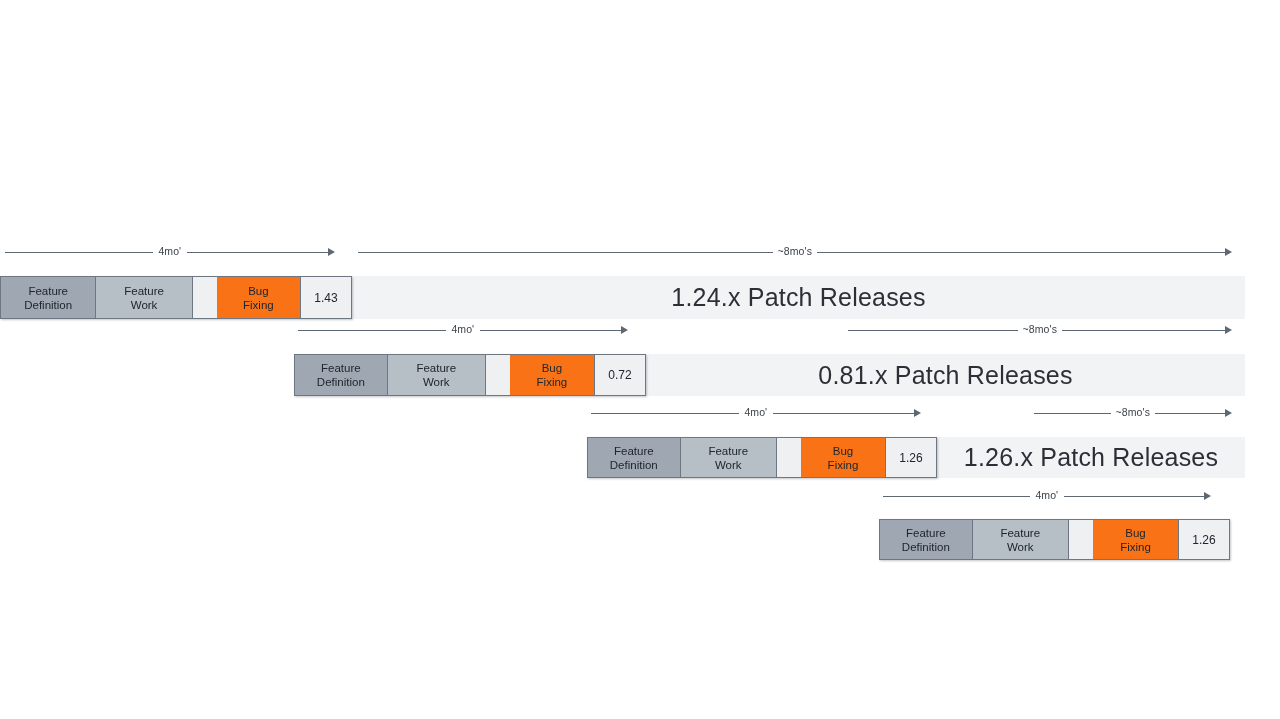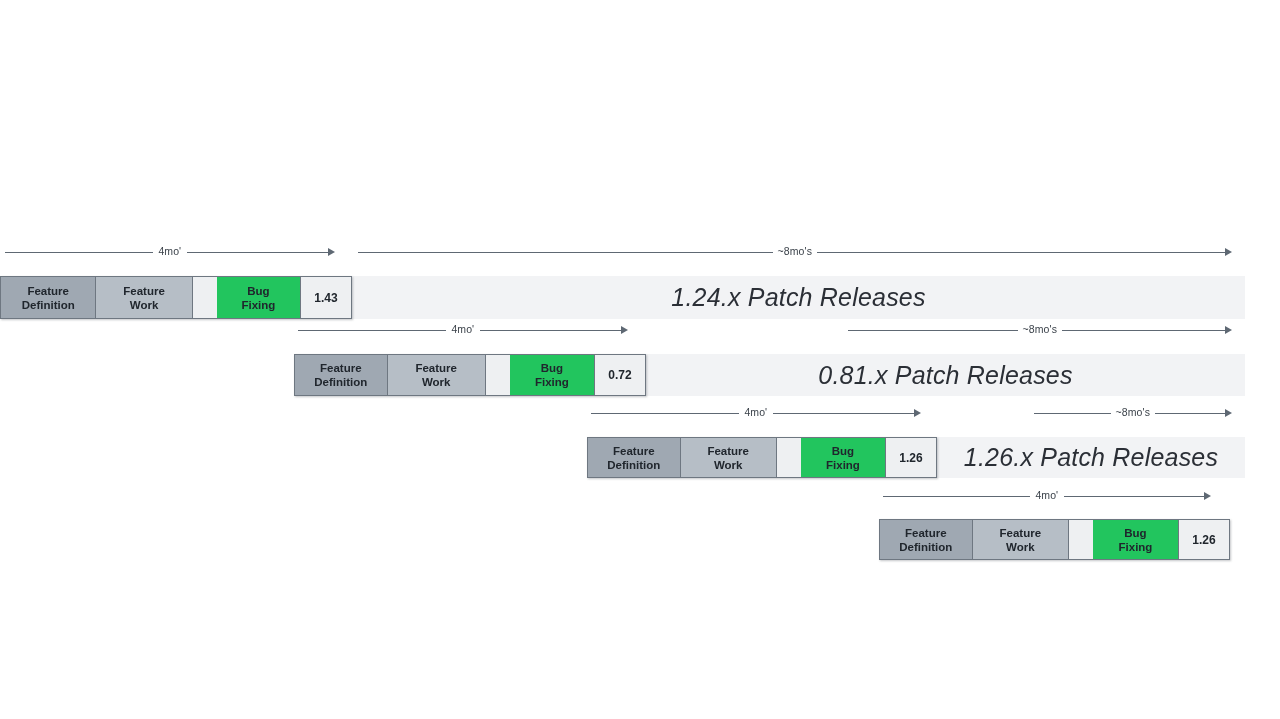--- a/index.html
+++ b/index.html
@@ -21,21 +21,20 @@
     width: 1280px;
     height: 719px;
   }
   
   .patch-bar {
     position: absolute;
     background: #f2f3f5;
     display: flex;
     align-items: center;
     justify-content: center;
-    font-style: italic;
   }
   .patch-bar-label {
     font-size: 25px;
     color: #2b2f36;
     letter-spacing: 0.2px;
     white-space: nowrap;
   }
   
   .phase-strip {
     position: absolute;
@@ -49,26 +48,25 @@
     box-sizing: border-box;
     display: flex;
     align-items: center;
     justify-content: center;
     text-align: center;
     border-right: 1px solid #6e7781;
     font-size: 11.5px;
     line-height: 14px;
     color: #20262d;
     white-space: pre-line;
-    font-weight: bold;
   }
   .phase-block:last-child { border-right: none; }
   .phase-block.p0 { background: #9fa8b2; }
   .phase-block.p1 { background: #b6bec6; }
-  .phase-block.p2 { background: #22c55e; margin-left: 24px; }
+  .phase-block.p2 { background: #f97316; margin-left: 24px; }
   .phase-block.p3 { background: #eef0f2; font-size: 12px; }
 
   
   .dim {
     position: absolute;
     height: 18px;
   }
   .dim-line {
     position: absolute;
     top: 9px;

